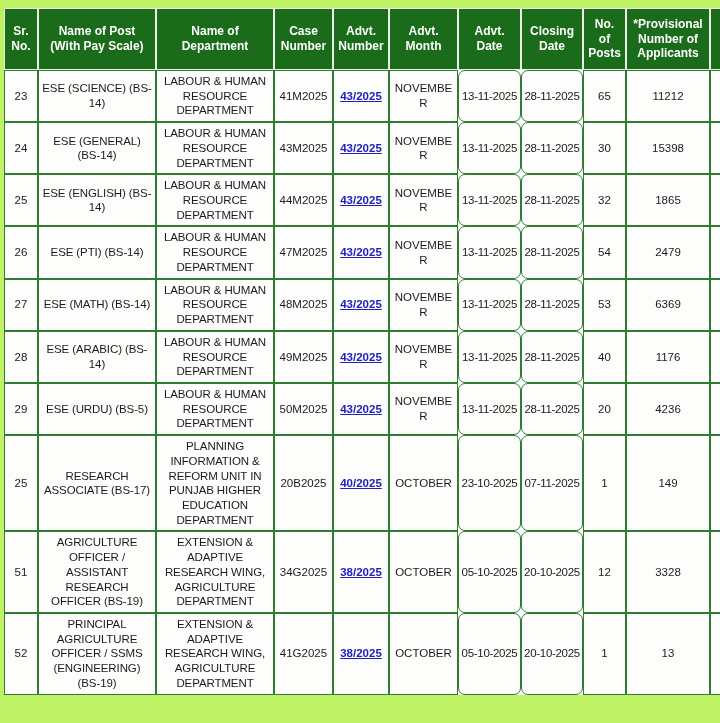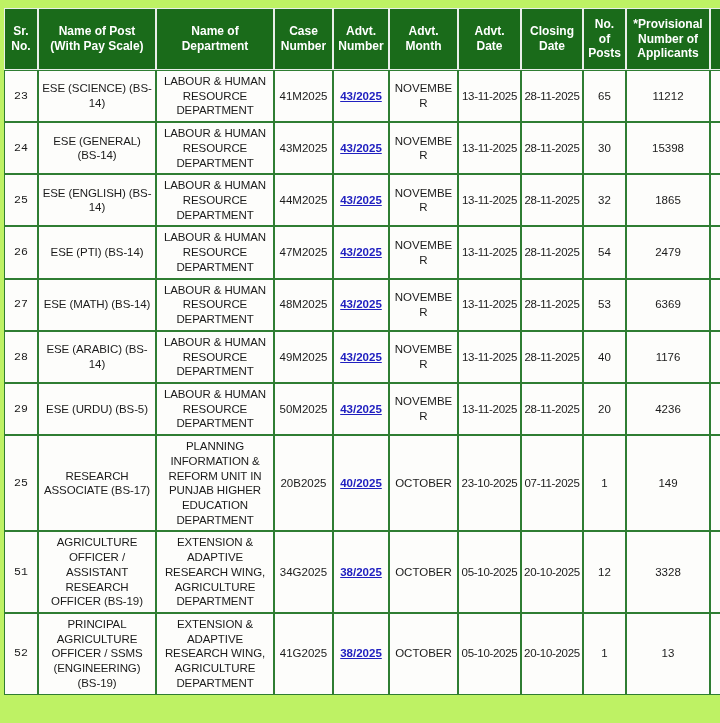--- a/index.html
+++ b/index.html
@@ -53,23 +53,23 @@
   td.post-name {
     font-weight: normal;
     font-size: 11.5px;
     letter-spacing: -0.1px;
   }
   td.dept-name {
     font-size: 11.5px;
     letter-spacing: -0.1px;
     margin-left: 12px;
   }
-  td.sr-no { font-size: 12px; font-family: Liberation Mono, monospace; }
+  td.sr-no { font-size: 12px; }
   td.num-cell { font-size: 12px; }
-  td.date-cell { font-size: 11.5px; letter-spacing: -0.3px; }
+  td.date-cell { font-size: 11.5px; letter-spacing: -0.3px; border-radius: 7px; }
   a.advt-link {
     color: #2020c0;
     text-decoration: underline;
     font-weight: bold;
     font-size: 11.5px;
     cursor: pointer;
     text-align: center;
   }
   
   col.c-sr     { width: 34px; }

